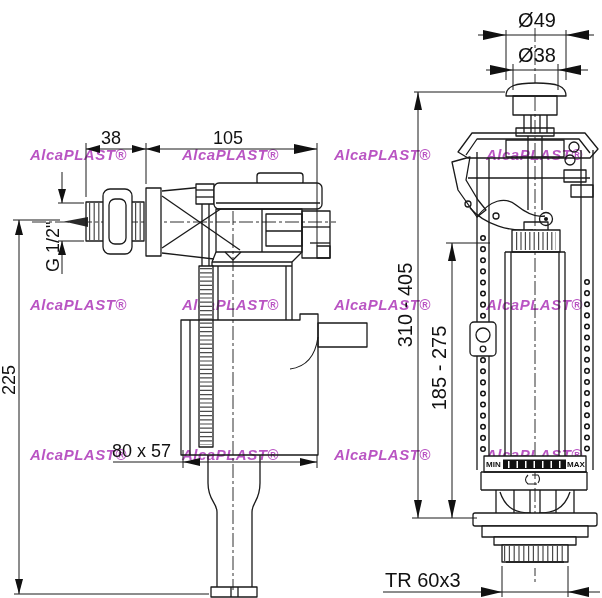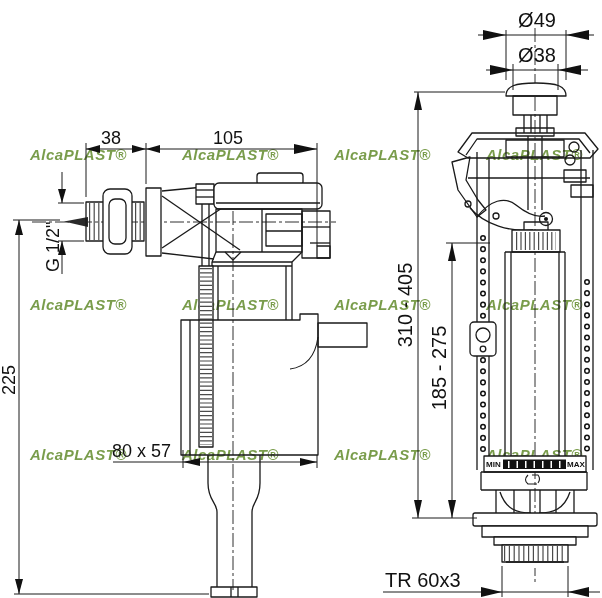--- a/index.html
+++ b/index.html
@@ -1,18 +1,18 @@
 <!DOCTYPE html>
 <html><head>
 <meta charset="utf-8">
 <style>
   html,body{margin:0;padding:0;background:#ffffff;width:602px;height:598px;overflow:hidden;}
   .stage{position:relative;width:602px;height:598px;background:#fff;font-family:"Liberation Sans",sans-serif;}
   .wm-layer{position:absolute;inset:0;z-index:0;}
-  .wm{position:absolute;font:italic bold 15px "Liberation Sans",sans-serif;color:#4d7c0f;opacity:.75;letter-spacing:.5px;white-space:nowrap;}
+  .wm{position:absolute;font:italic bold 15px "Liberation Sans",sans-serif;color:#a21caf;opacity:.75;letter-spacing:.5px;white-space:nowrap;}
   svg.drawing{position:absolute;left:0;top:0;z-index:1;}
   svg.drawing text{font-family:"Liberation Sans",sans-serif;fill:#111;}
   .dim{font-size:18px;}
   .dimBig{font-size:20px;}
   .mini{font-size:8px;font-weight:bold;}
 </style>
 </head>
 <body>
 
 <div class="stage">

